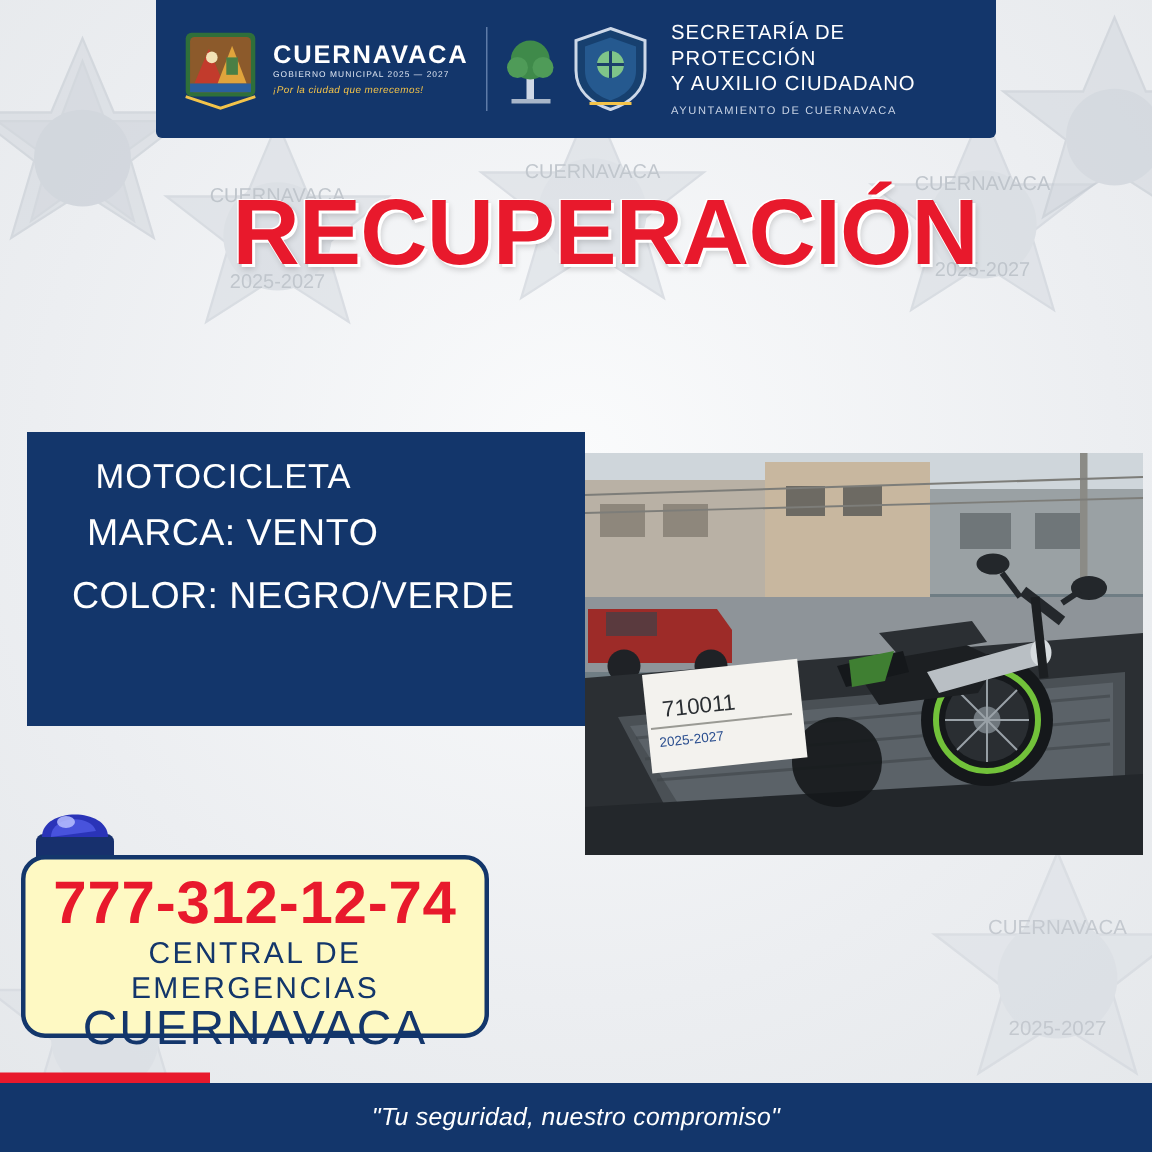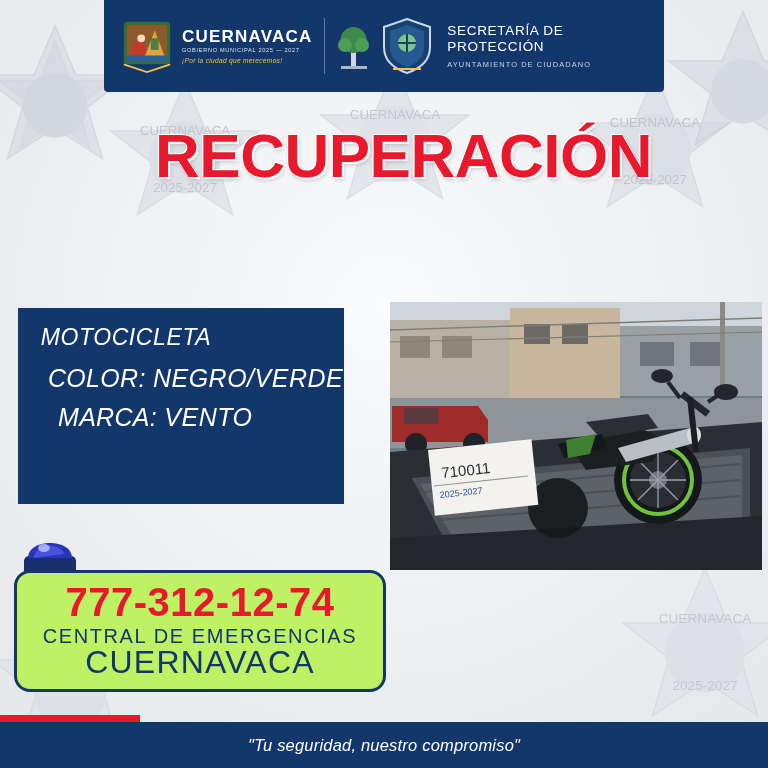--- a/index.html
+++ b/index.html
@@ -109,26 +109,25 @@
     line-height: 0.96;
     text-shadow:
       2px 2px 0 #ffffff,
       -1px -1px 0 #ffffff,
       2px 3px 4px rgba(0,0,0,0.18);
   }
 
   
   .info-panel {
     position: absolute;
-    left: 18px; top: 308px;
-    width: 326px; height: 196px;
+    left: 18px; top: 288px;
+    width: 372px; height: 196px;
     background: #13366b;
     color: #ffffff;
     padding: 16px 0 0 0;
-    font-style: italic;
   }
   .info-panel .vehicle-type {
     font-size: 23px;
     letter-spacing: 0.6px;
     text-align: center;
     padding-right: 110px;
   }
   .info-panel .row {
     font-size: 25px;
     letter-spacing: 0.3px;
@@ -148,22 +147,22 @@
     width: 372px; height: 268px;
     overflow: hidden;
     background: #6f7d84;
   }
   .photo svg { display: block; width: 100%; height: 100%; }
 
   
   .emerg {
     position: absolute;
     left: 14px; top: 570px;
-    width: 372px; height: 122px;
-    background: #bef264;
+    width: 312px; height: 122px;
+    background: #fef9c3;
     border: 3px solid #13366b;
     border-radius: 16px;
     text-align: center;
     padding-top: 8px;
   }
   .emerg .phone {
     font-size: 40px;
     font-weight: bold;
     color: #e8192c;
     letter-spacing: 0.5px;
@@ -322,37 +321,38 @@
         <path d="M26 2 L49 10 V30 C49 44 38 52 26 56 C14 52 3 44 3 30 V10Z" fill="#17406f" stroke="#cdd8e8" stroke-width="2"></path>
         <path d="M26 8 L43 14 V30 C43 41 35 47 26 50 C17 47 9 41 9 30 V14Z" fill="#25598f"></path>
         <circle cx="26" cy="26" r="9" fill="#7fc489"></circle>
         <path d="M26 17 v18 M17 26 h18" stroke="#1b3f6b" stroke-width="2"></path>
         <path d="M12 52 h28" stroke="#f3c34a" stroke-width="2"></path>
       </svg>
     </div>
 
     <div class="dept">
       <div class="d1">SECRETARÍA DE PROTECCIÓN</div>
-      <div class="d2">AYUNTAMIENTO DE CIUDADANO</div>
+      <div class="d1">Y AUXILIO CIUDADANO</div>
+      <div class="d2">AYUNTAMIENTO DE CUERNAVACA</div>
     </div>
   </div>
 
   <div class="title-wrap">
     <div class="title-line">RECUPERACIÓN</div>
   </div>
 
   <div class="info-panel">
     <div class="vehicle-type">MOTOCICLETA</div>
+    <div class="row brand">
+      <span>MARCA:</span>
+      <span class="val">VENTO</span>
+    </div>
     <div class="row">
       <span>COLOR:</span>
       <span class="val">NEGRO/VERDE</span>
-    </div>
-    <div class="row brand">
-      <span>MARCA:</span>
-      <span class="val">VENTO</span>
     </div>
   </div>
 
   <div class="photo">
     <svg viewBox="0 0 372 268" aria-hidden="true">
 
       <rect x="0" y="0" width="372" height="70" fill="#cfd6db"></rect>
 
       <rect x="0" y="18" width="120" height="80" fill="#b9b1a5"></rect>
       <rect x="10" y="34" width="30" height="22" fill="#8e877c"></rect>

